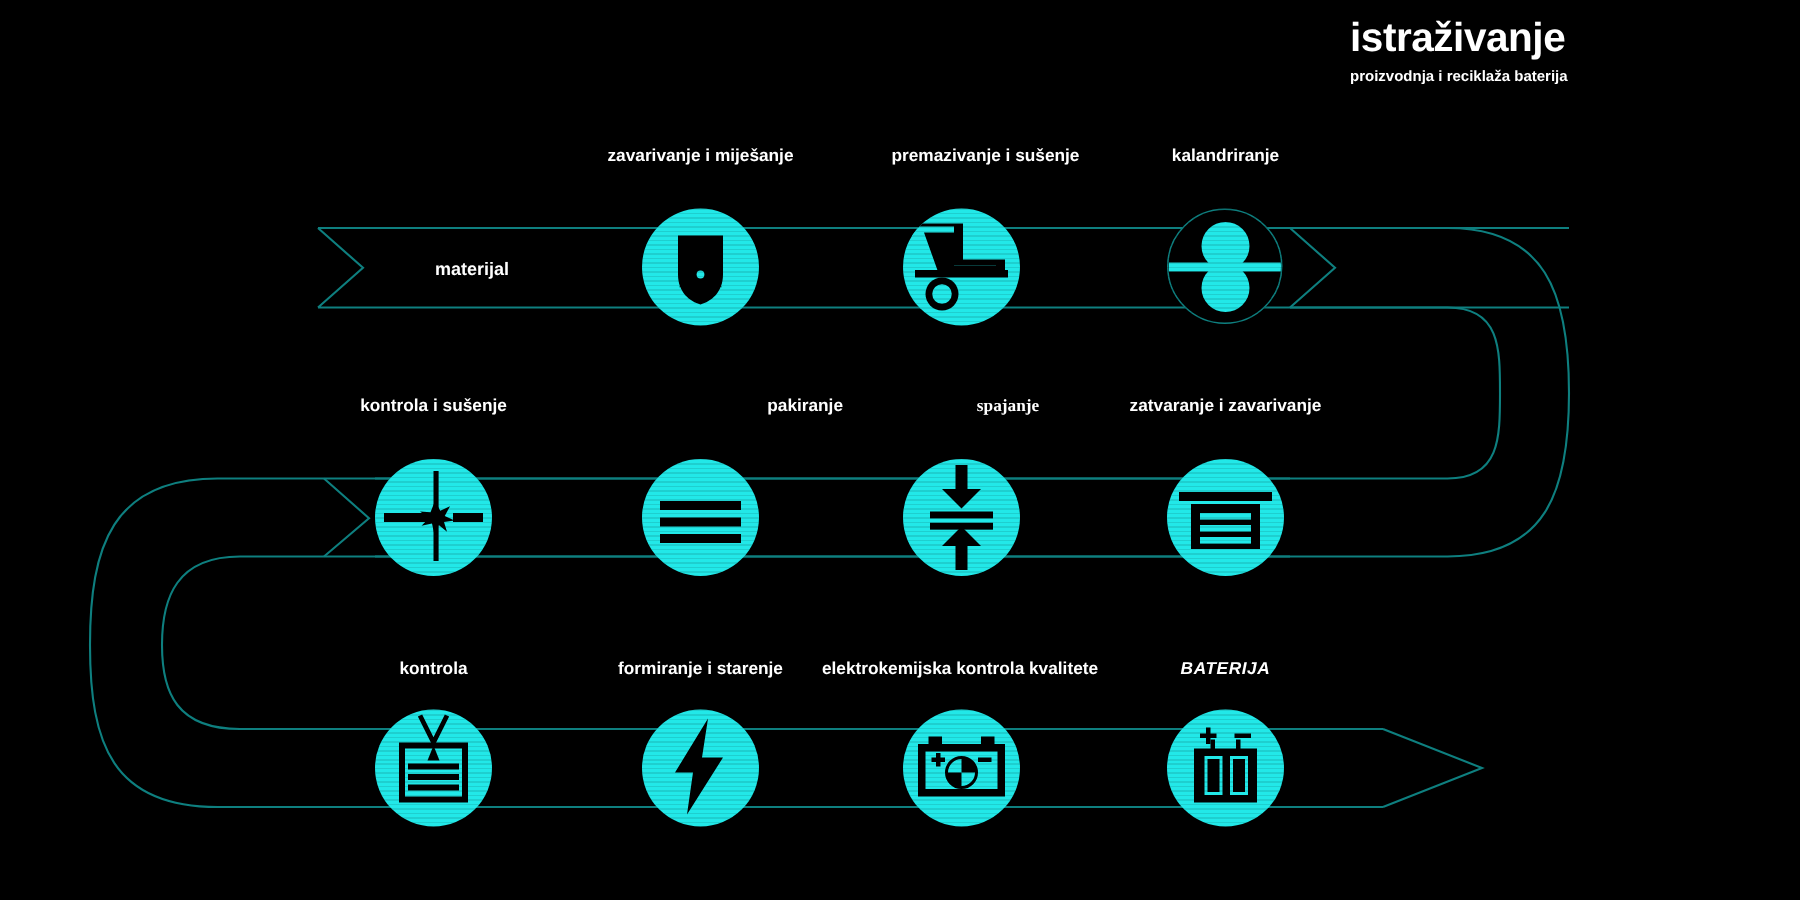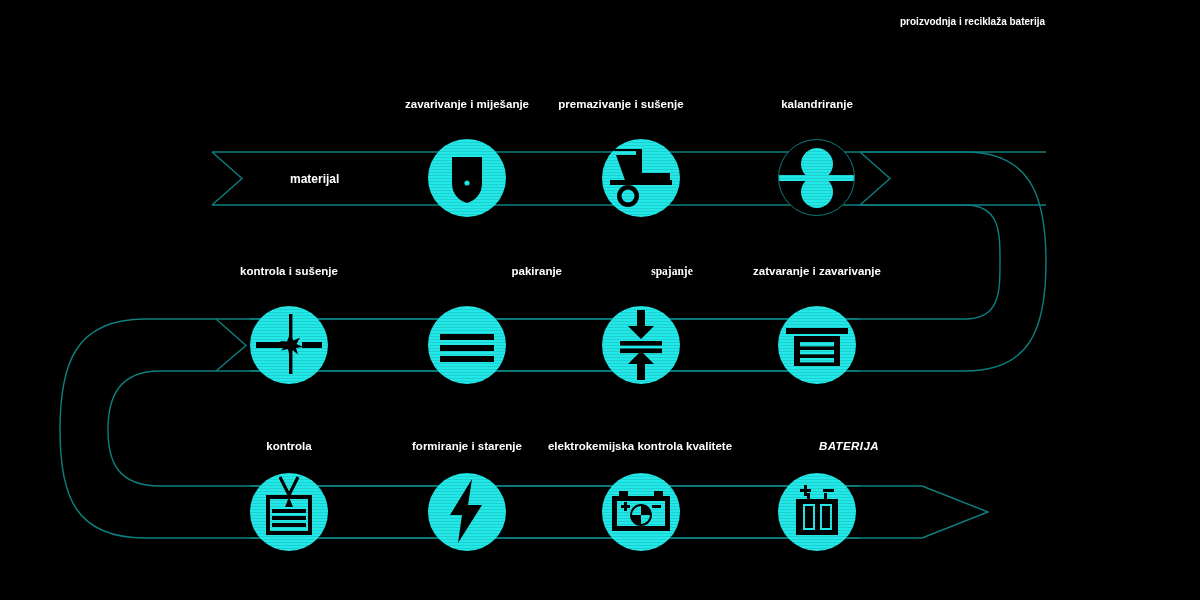--- a/index.html
+++ b/index.html
@@ -24,21 +24,21 @@
               border-radius:50%;background:#22e8e8;overflow:hidden;}
   .node .disc svg{position:absolute;left:0;top:0;}
   .node .scan{position:absolute;left:0;top:0;width:78px;height:78px;
               border-radius:50%;pointer-events:none;
               background:repeating-linear-gradient(to bottom,
                  rgba(0,0,0,0.11) 0px, rgba(0,0,0,0.11) 1px,
                  rgba(0,0,0,0) 1px, rgba(0,0,0,0) 3px);}
 
   .steplabel{position:absolute;color:#ffffff;font-size:11.5px;font-weight:bold;
              line-height:13px;text-align:center;width:190px;}
-  .steplabel.italic{font-style:italic;letter-spacing:0.4px;margin-left:32px;}
+  .steplabel.italic{font-style:italic;letter-spacing:0.4px;}
 
   .ribbonlabel{position:absolute;color:#ffffff;font-size:12px;font-weight:bold;padding-left:28px;}
 </style>
 </head>
 <body>
 
 <div id="stage">
 
   <svg id="flowsvg" viewBox="0 0 1200 600">
     <g fill="none" stroke="#0e7f7f" stroke-width="1.4">
@@ -56,20 +56,21 @@
       <path d="M216,371 L160,371 C118,371 108,398 108,430 C108,462 118,486 160,486 L860,486"></path>
       <path d="M216,319 L246,345.5 L216,371"></path>
 
       <path d="M250,486 L922,486"></path>
       <path d="M250,538 L922,538"></path>
       <path d="M922,486 L988,512 L922,538"></path>
     </g>
   </svg>
 
   <div id="header">
+    <div class="title">istraživanje</div>
     <div class="subtitle">proizvodnja i reciklaža baterija</div>
   </div>
 
   <div class="ribbonlabel" style="left:262px;top:172px;">materijal</div>
 
   <div class="steplabel" style="left:372px;top:98px;">zavarivanje i miješanje</div>
   <div class="node" style="left:428px;top:139px;">
     <div class="disc">
       <svg width="78" height="78" viewBox="0 0 78 78">
         <path fill="#000" d="M24,18 H54 V44 C54,56 46,62 39,64 C32,62 24,56 24,44 Z
@@ -78,21 +79,21 @@
           <path d="M39,27 L42.2,42.5 L35.8,42.5 Z"></path>
           <path d="M36.6,44.4 L24.8,52.6 L28,46 Z"></path>
           <path d="M41.4,44.4 L53.2,52.6 L50,46 Z"></path>
         </g>
         <circle cx="39" cy="44" r="2.6" fill="#22e8e8"></circle>
       </svg>
     </div>
     <div class="scan"></div>
   </div>
 
-  <div class="steplabel" style="left:526px;top:98px;">premazivanje i sušenje</div>
+  <div class="steplabel" style="left:562px;top:98px;">premazivanje i sušenje</div>
   <div class="node" style="left:602px;top:139px;">
     <div class="disc">
       <svg width="78" height="78" viewBox="0 0 78 78">
         <path fill="#000" d="M14,6 L44,6 L44,30 L72,30 L72,38 L14,38 Z" transform="translate(-4,4)"></path>
         <path fill="#22e8e8" d="M10,8 L38,8 L38,34 L66,34 L66,38 L10,38 Z" transform="translate(-4,4)"></path>
         <path fill="#000" d="M18,12 L38,12 L38,34 L66,34 L66,40 L28,40 Z" transform="translate(-4,4)"></path>
         <rect x="8" y="41" width="62" height="5" fill="#000"></rect>
         <circle cx="26" cy="57" r="11" fill="#000"></circle>
         <circle cx="26" cy="57" r="6.5" fill="#22e8e8"></circle>
       </svg>

